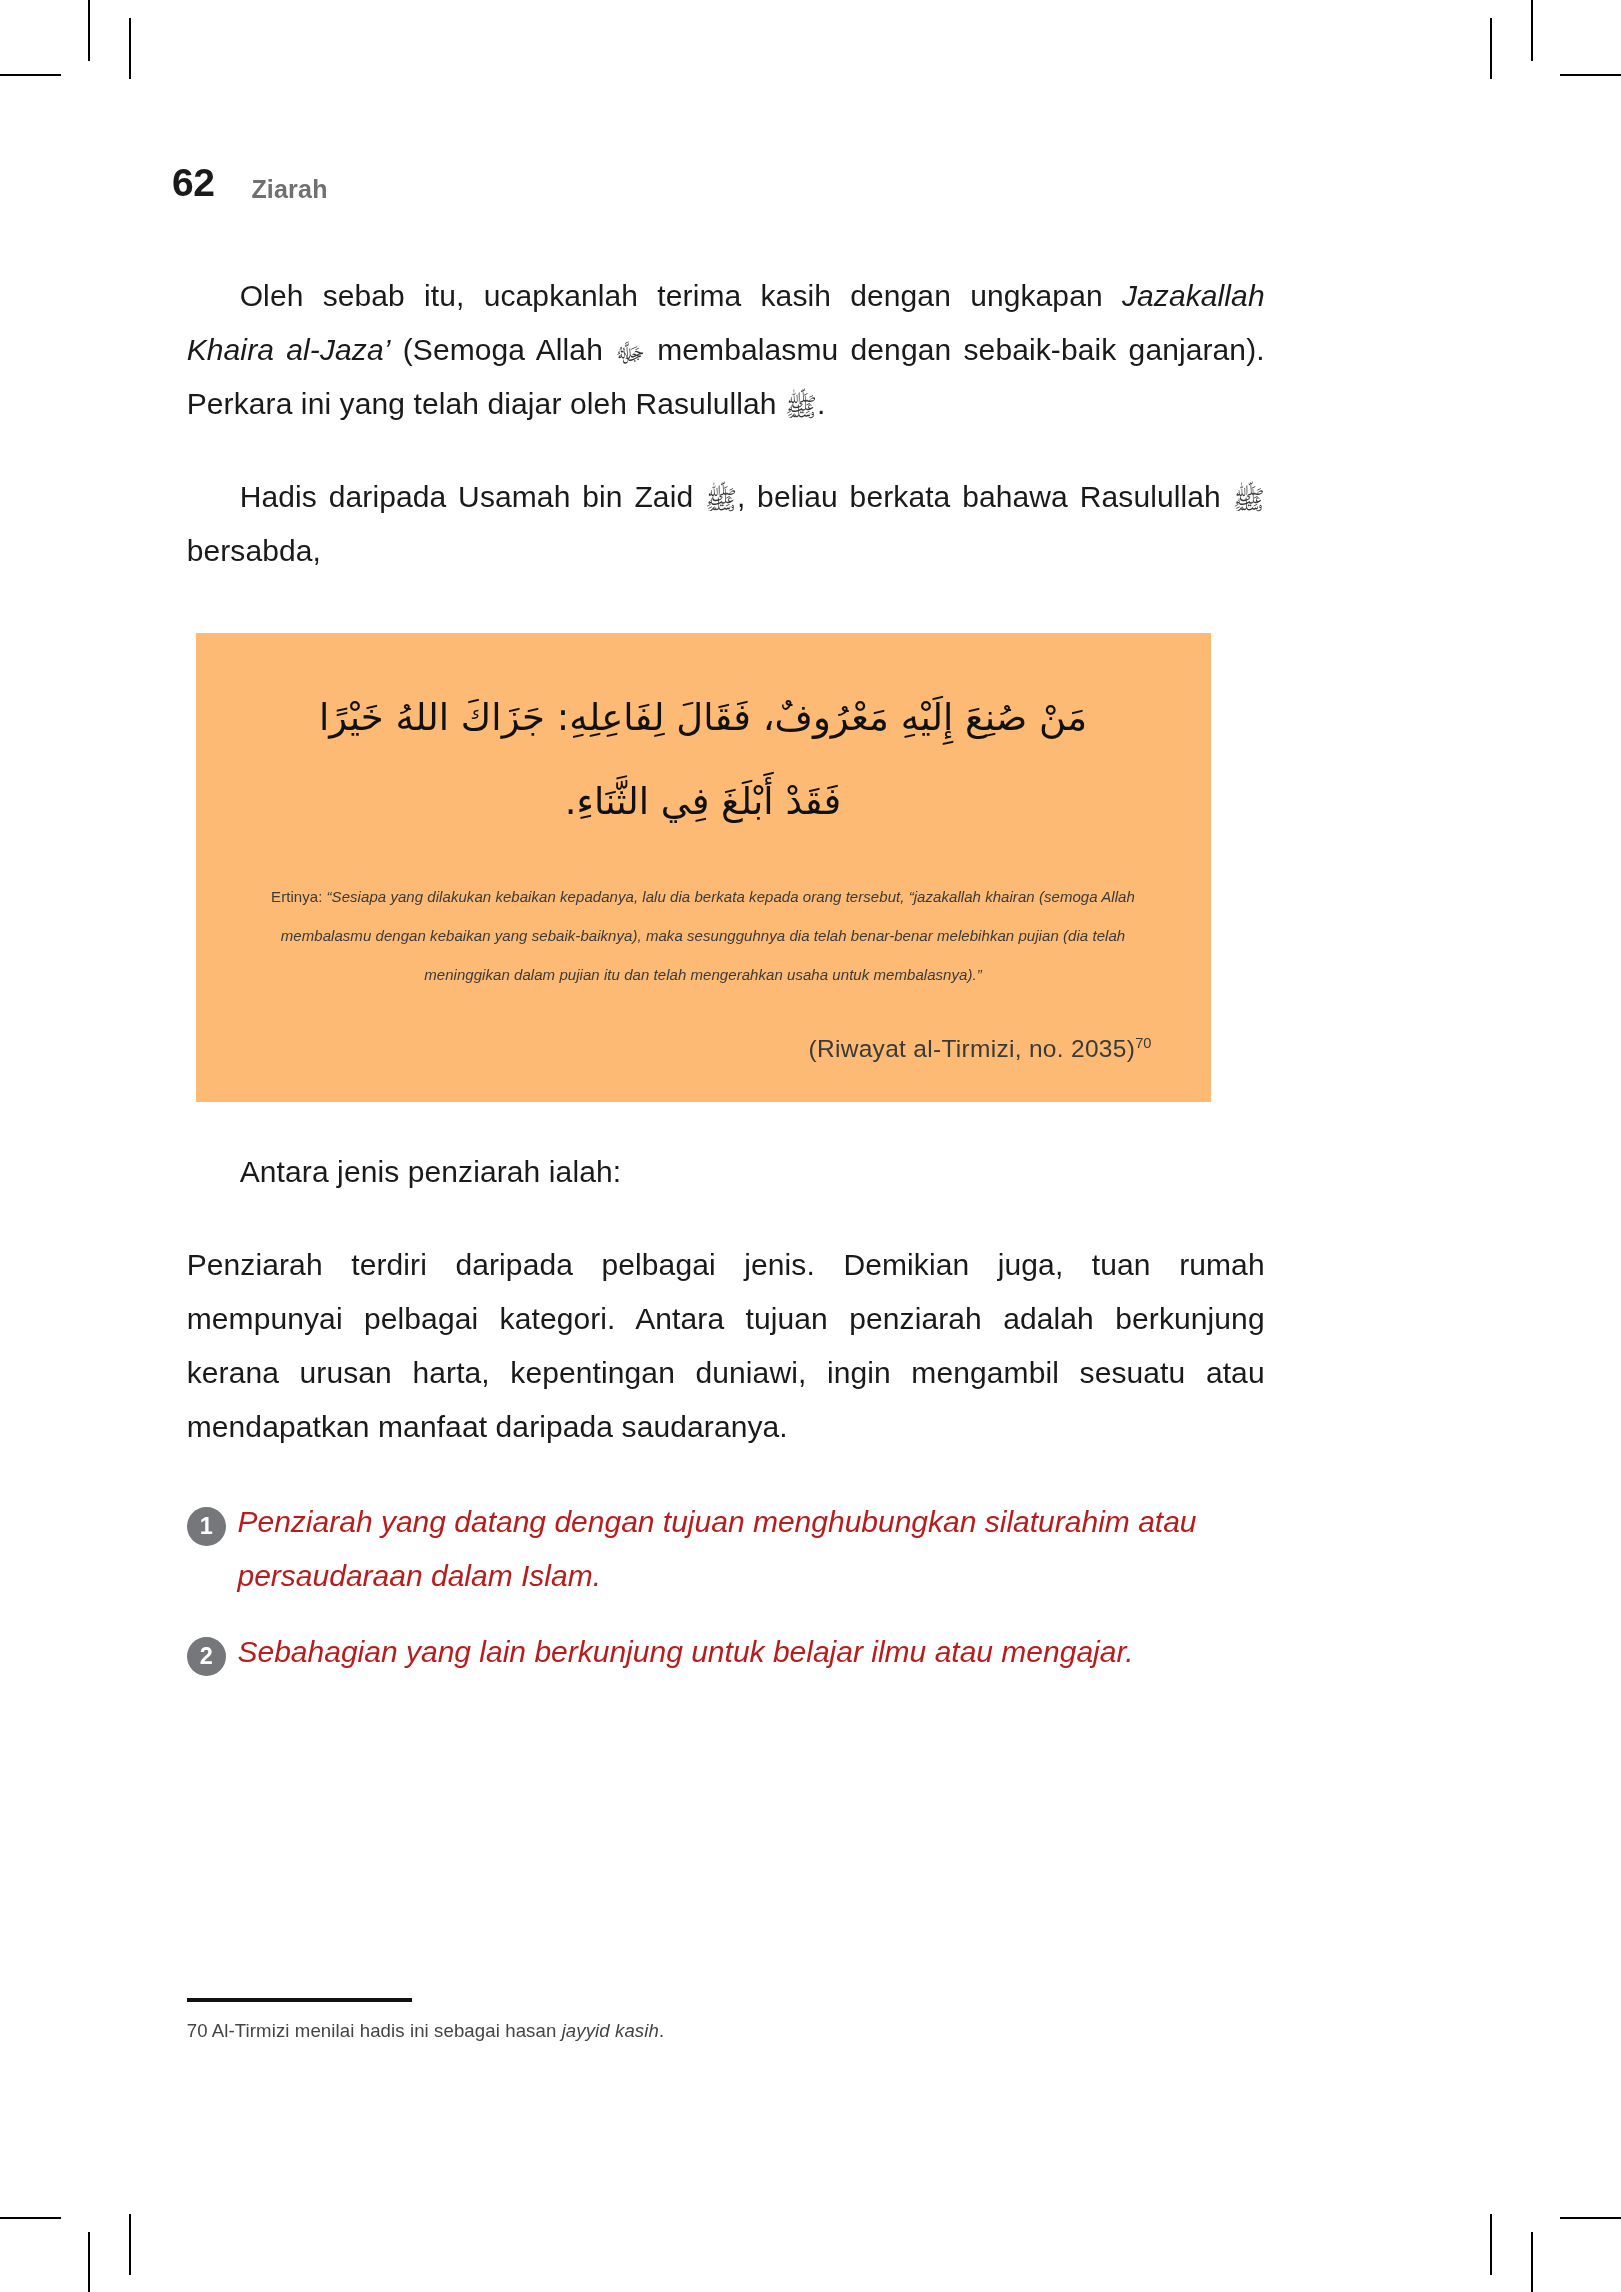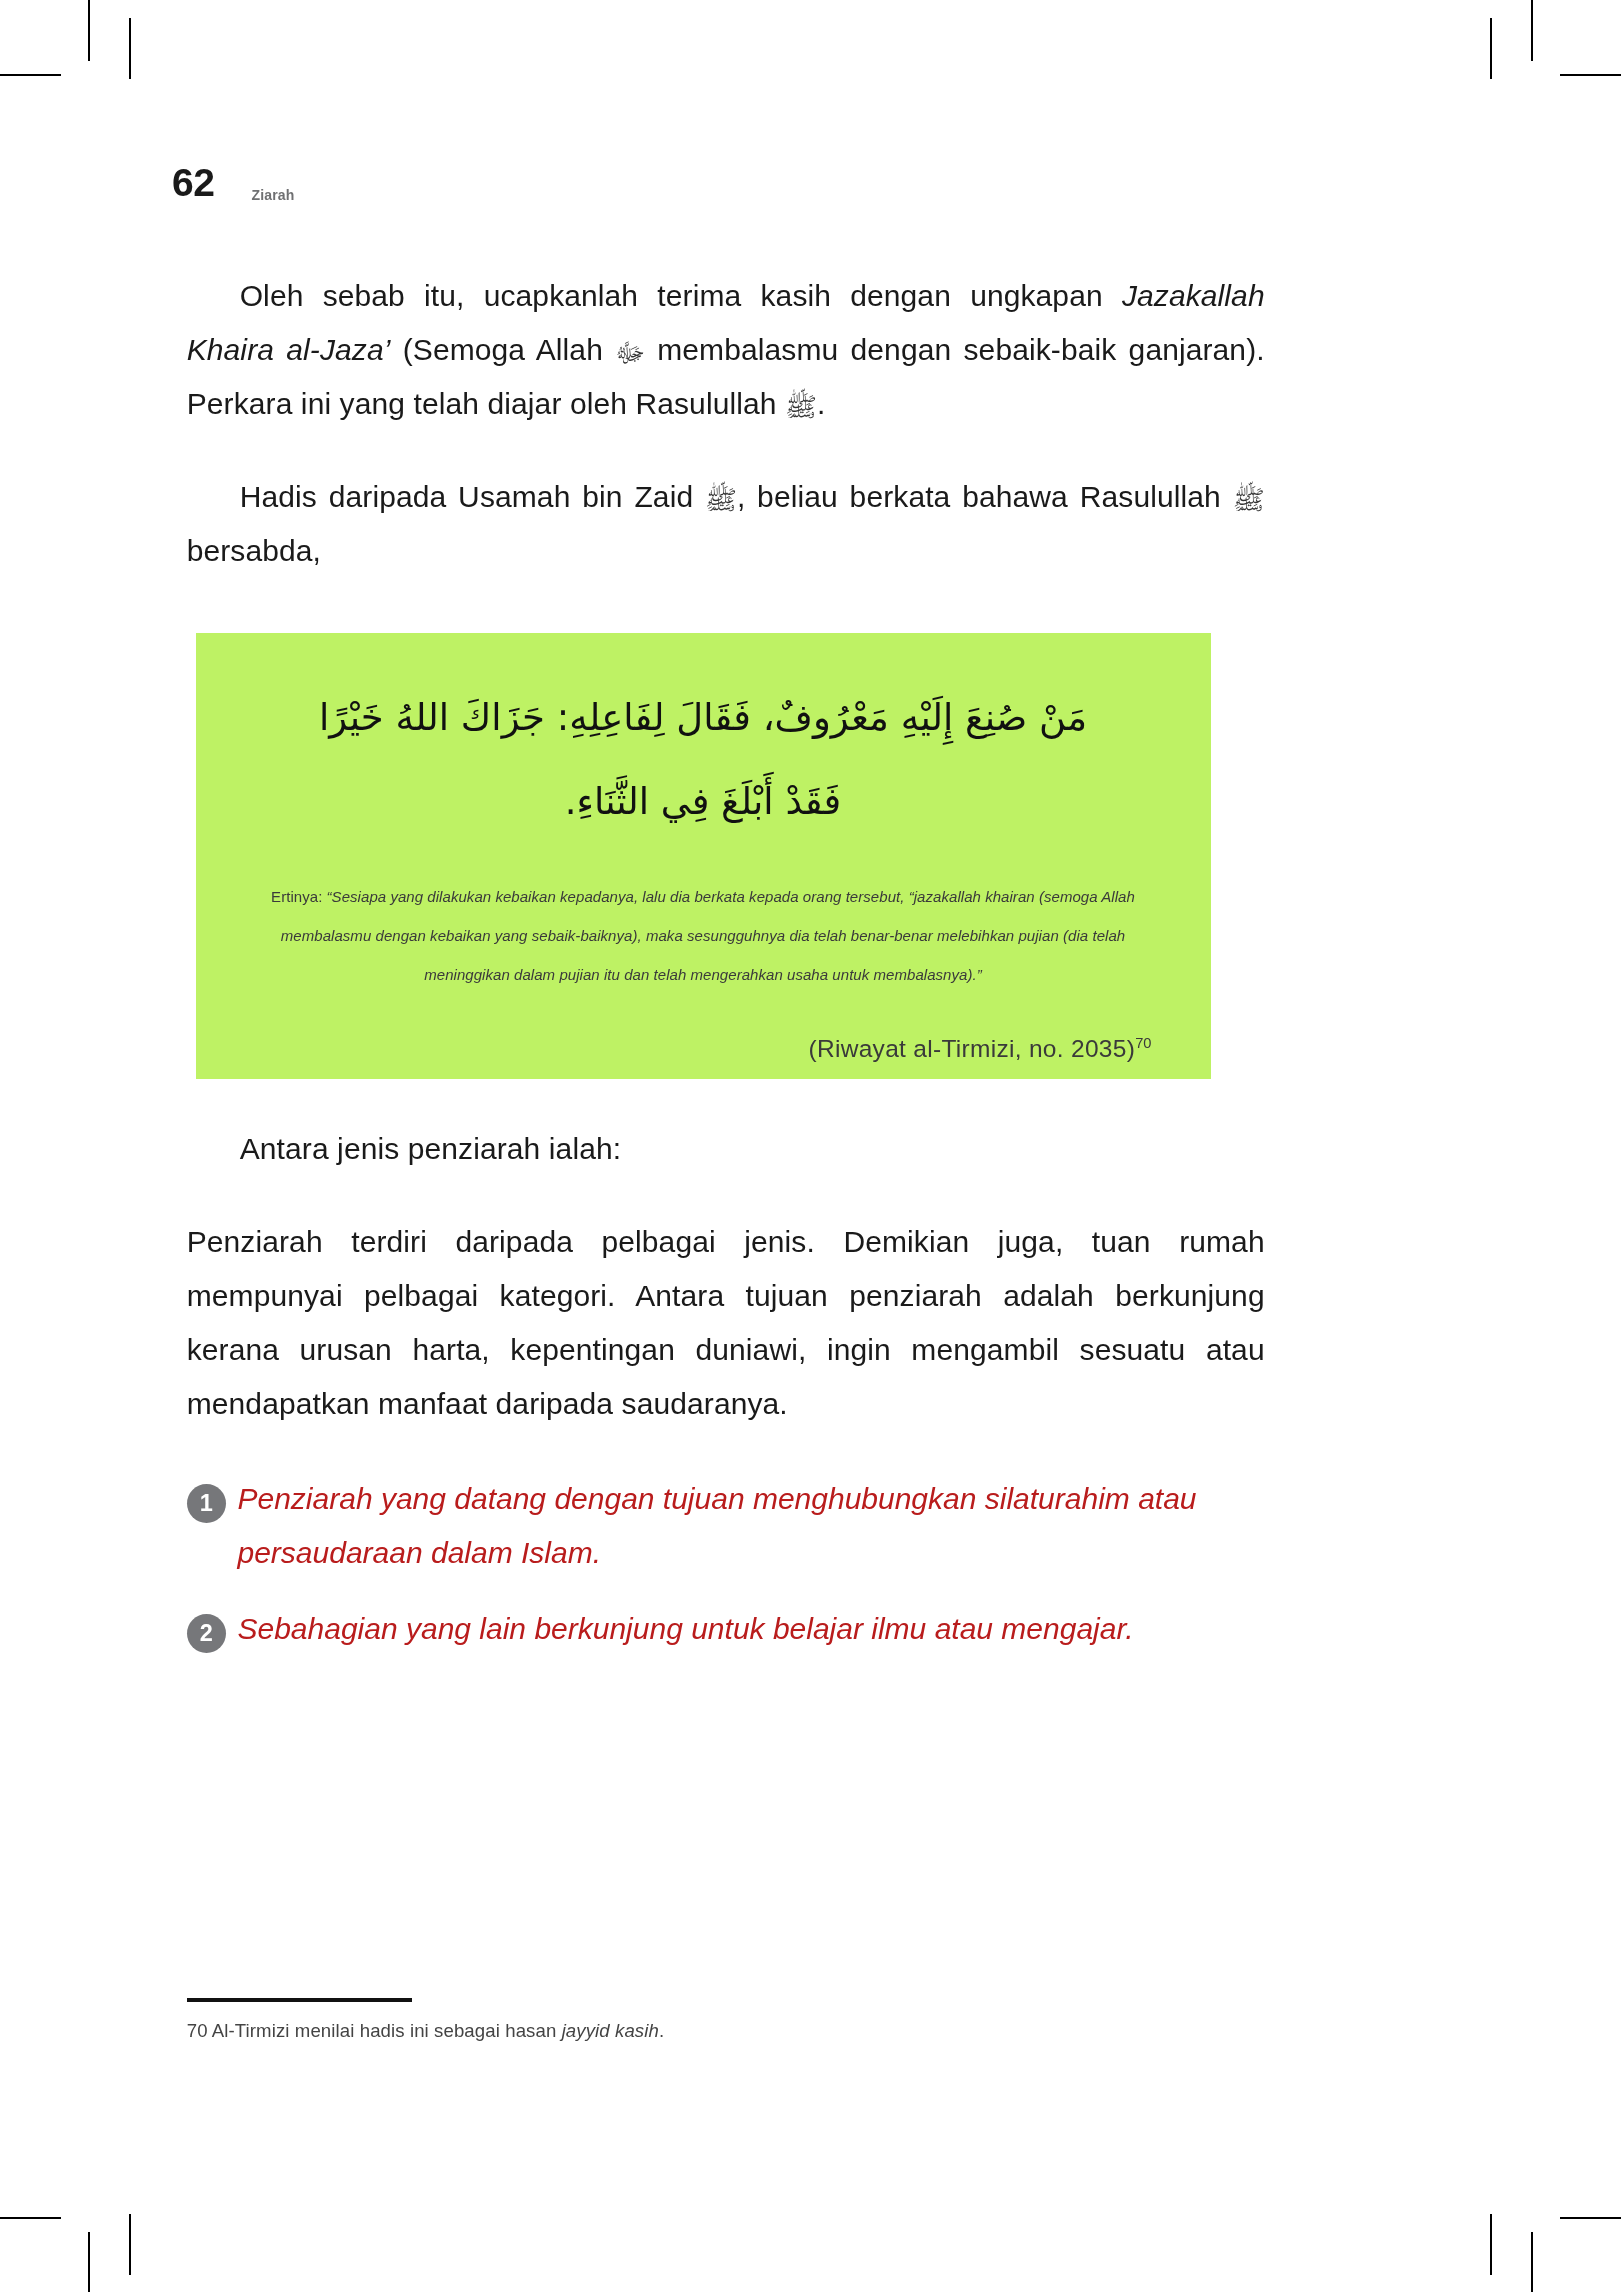--- a/index.html
+++ b/index.html
@@ -41,21 +41,21 @@
     height: 55px;
   }
   .folio {
     font-size: 39px;
     font-weight: 700;
     letter-spacing: -0.5px;
     color: #1a1a1a;
     line-height: 1;
   }
   .runtitle {
-    font-size: 14px;
+    font-size: 25px;
     font-weight: 700;
     color: #6f7072;
     letter-spacing: 0.2px;
     line-height: 1;
   }
 
   
   .body-col {
     margin-top: 67px;
     width: 1078px;
@@ -80,22 +80,22 @@
     vertical-align: -2px;
     color: #333;
     font-family: "DejaVu Sans", sans-serif;
   }
 
   
   .hadith-box {
     margin-top: 55px;
     margin-left: 23.5px;
     width: 1015px;
-    background: #bef264;
-    padding: 43px 55px 16px 55px;
+    background: #fdba74;
+    padding: 43px 55px 39px 55px;
     box-sizing: border-box;
   }
   .arabic {
     direction: rtl;
     text-align: center;
     font-family: "DejaVu Sans", "Liberation Serif", serif;
     font-size: 37px;
     line-height: 84px;
     color: #111;
     margin: 0;

